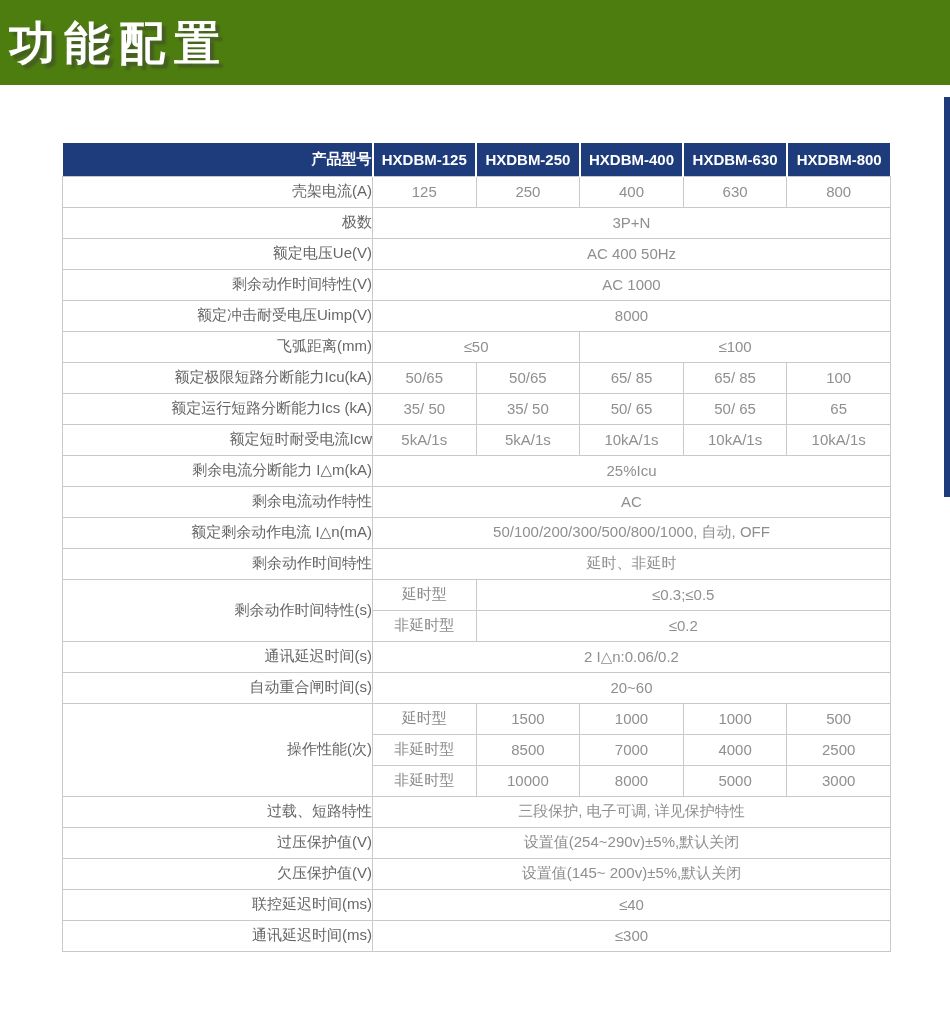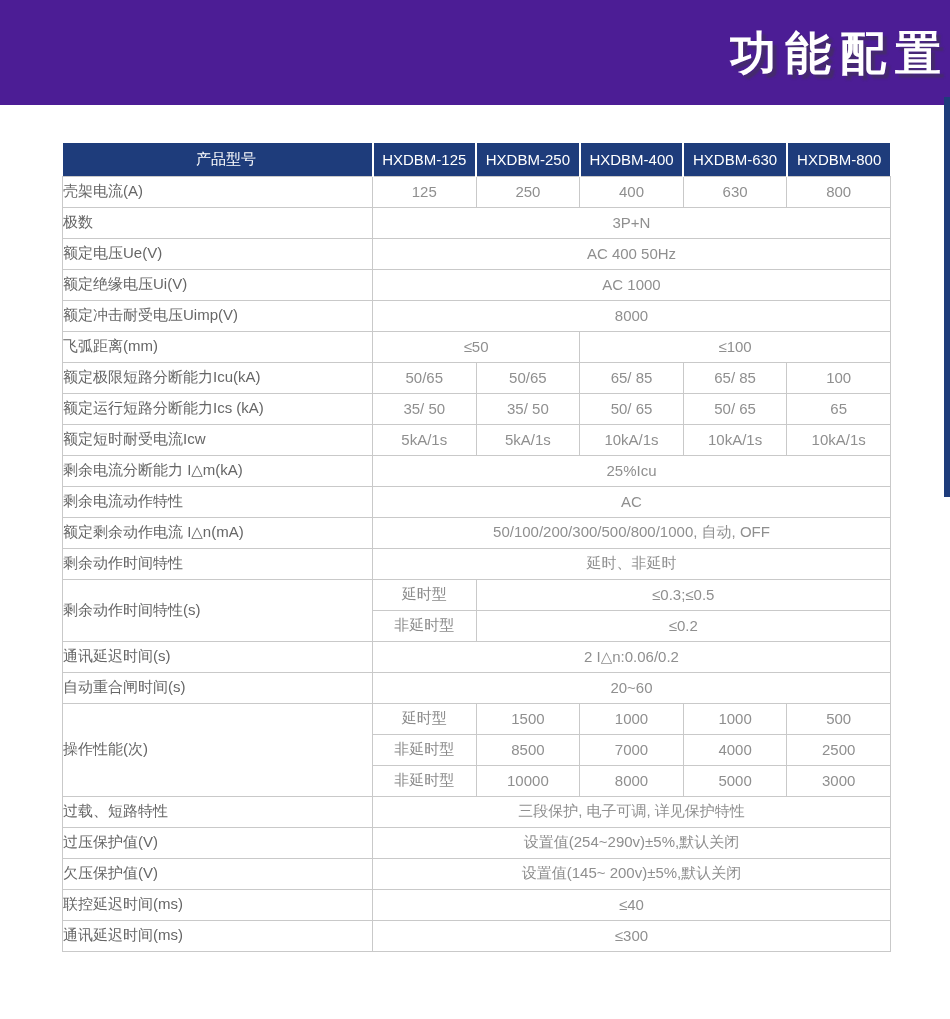--- a/index.html
+++ b/index.html
@@ -6,23 +6,23 @@
   html, body { margin: 0; padding: 0; }
   body {
     width: 950px; height: 1019px;
     background: #ffffff;
     font-family: "Liberation Sans", "DejaVu Sans", sans-serif;
     position: relative;
     overflow: hidden;
   }
   .banner {
     position: absolute; top: 0; left: 0;
-    width: 950px; height: 105px;
-    background: #4c1d95;
-    display: flex; align-items: center; justify-content: flex-end;
+    width: 950px; height: 85px;
+    background: #4d7c0f;
+    display: flex; align-items: center; justify-content: flex-start;
   }
   .banner .title {
     color: #ffffff;
     font-size: 46px;
     font-weight: bold;
     letter-spacing: 9px;
     text-shadow: 4px 4px 2px rgba(60,60,60,0.45);
     line-height: 1;
     padding-left: 9px; 
   }
@@ -37,43 +37,43 @@
     border-collapse: collapse;
     table-layout: fixed;
   }
   table.spec col.c0 { width: 310px; }
   table.spec col.cv { width: 103.6px; }
   table.spec thead th {
     background: #1e3c7b;
     color: #ffffff;
     height: 33px;
     font-size: 15px;
-    font-weight: normal;
+    font-weight: bold;
     border: none;
     border-left: 2px solid #ffffff;
     padding: 0;
     text-align: center;
     vertical-align: middle;
   }
   table.spec thead th:first-child {
     border-left: none;
-    text-align: center;
+    text-align: right;
     padding-left: 18px;
-    font-weight: normal;
+    font-weight: bold;
   }
   table.spec td {
     border: 1px solid #c9c9c9;
     height: 31px;
     font-size: 15px;
     padding: 0;
     vertical-align: middle;
     background: #ffffff;
   }
   td.lbl {
-    text-align: left;
+    text-align: right;
     padding-left: 18px;
     color: #666666;
     margin-left: 48px;
   }
   td.val { text-align: center; color: #8f8f8f; margin-top: 40px; }
   td.sub { text-align: center; color: #8a8a8a; }
 </style>
 </head>
 <body>
 
@@ -113,21 +113,21 @@
     </tr>
     <tr>
       <td class="lbl">极数</td>
       <td class="val" colspan="5">3P+N</td>
     </tr>
     <tr>
       <td class="lbl">额定电压Ue(V)</td>
       <td class="val" colspan="5">AC 400 50Hz</td>
     </tr>
     <tr>
-      <td class="lbl">额定绝缘电压Ui(V)</td>
+      <td class="lbl">剩余动作时间特性(V)</td>
       <td class="val" colspan="5">AC 1000</td>
     </tr>
     <tr>
       <td class="lbl">额定冲击耐受电压Uimp(V)</td>
       <td class="val" colspan="5">8000</td>
     </tr>
     <tr>
       <td class="lbl">飞弧距离(mm)</td>
       <td class="val" colspan="2">≤50</td>
       <td class="val" colspan="3">≤100</td>

